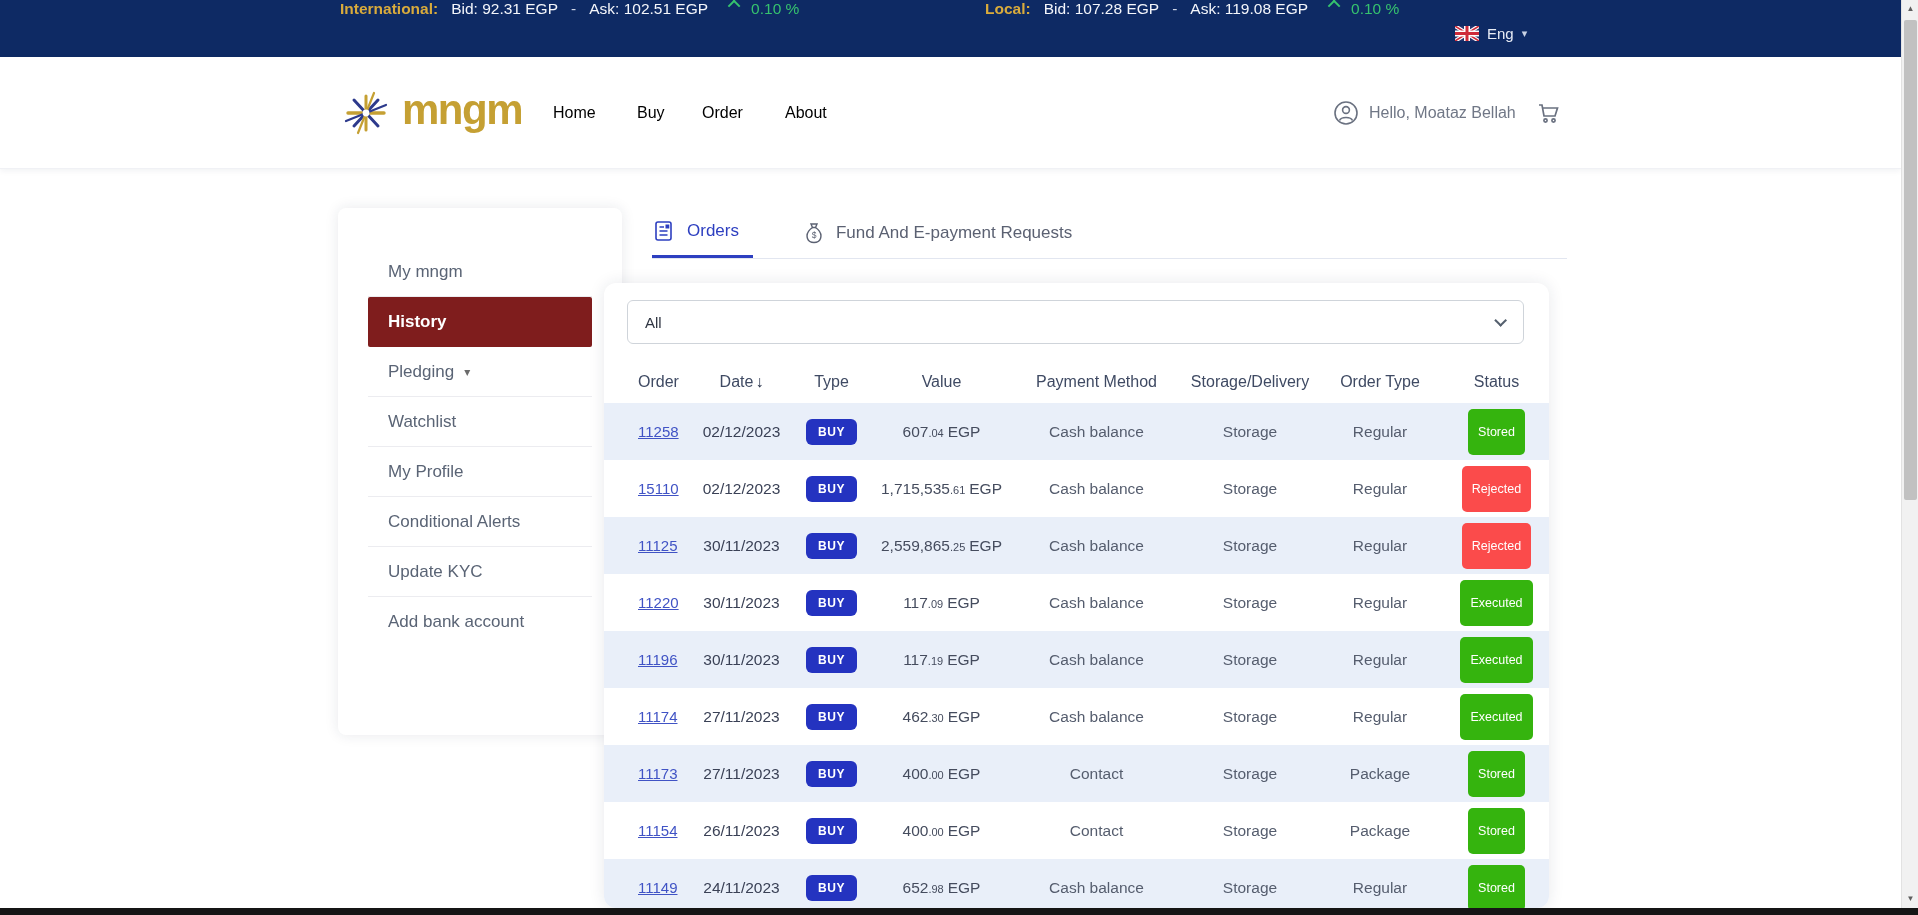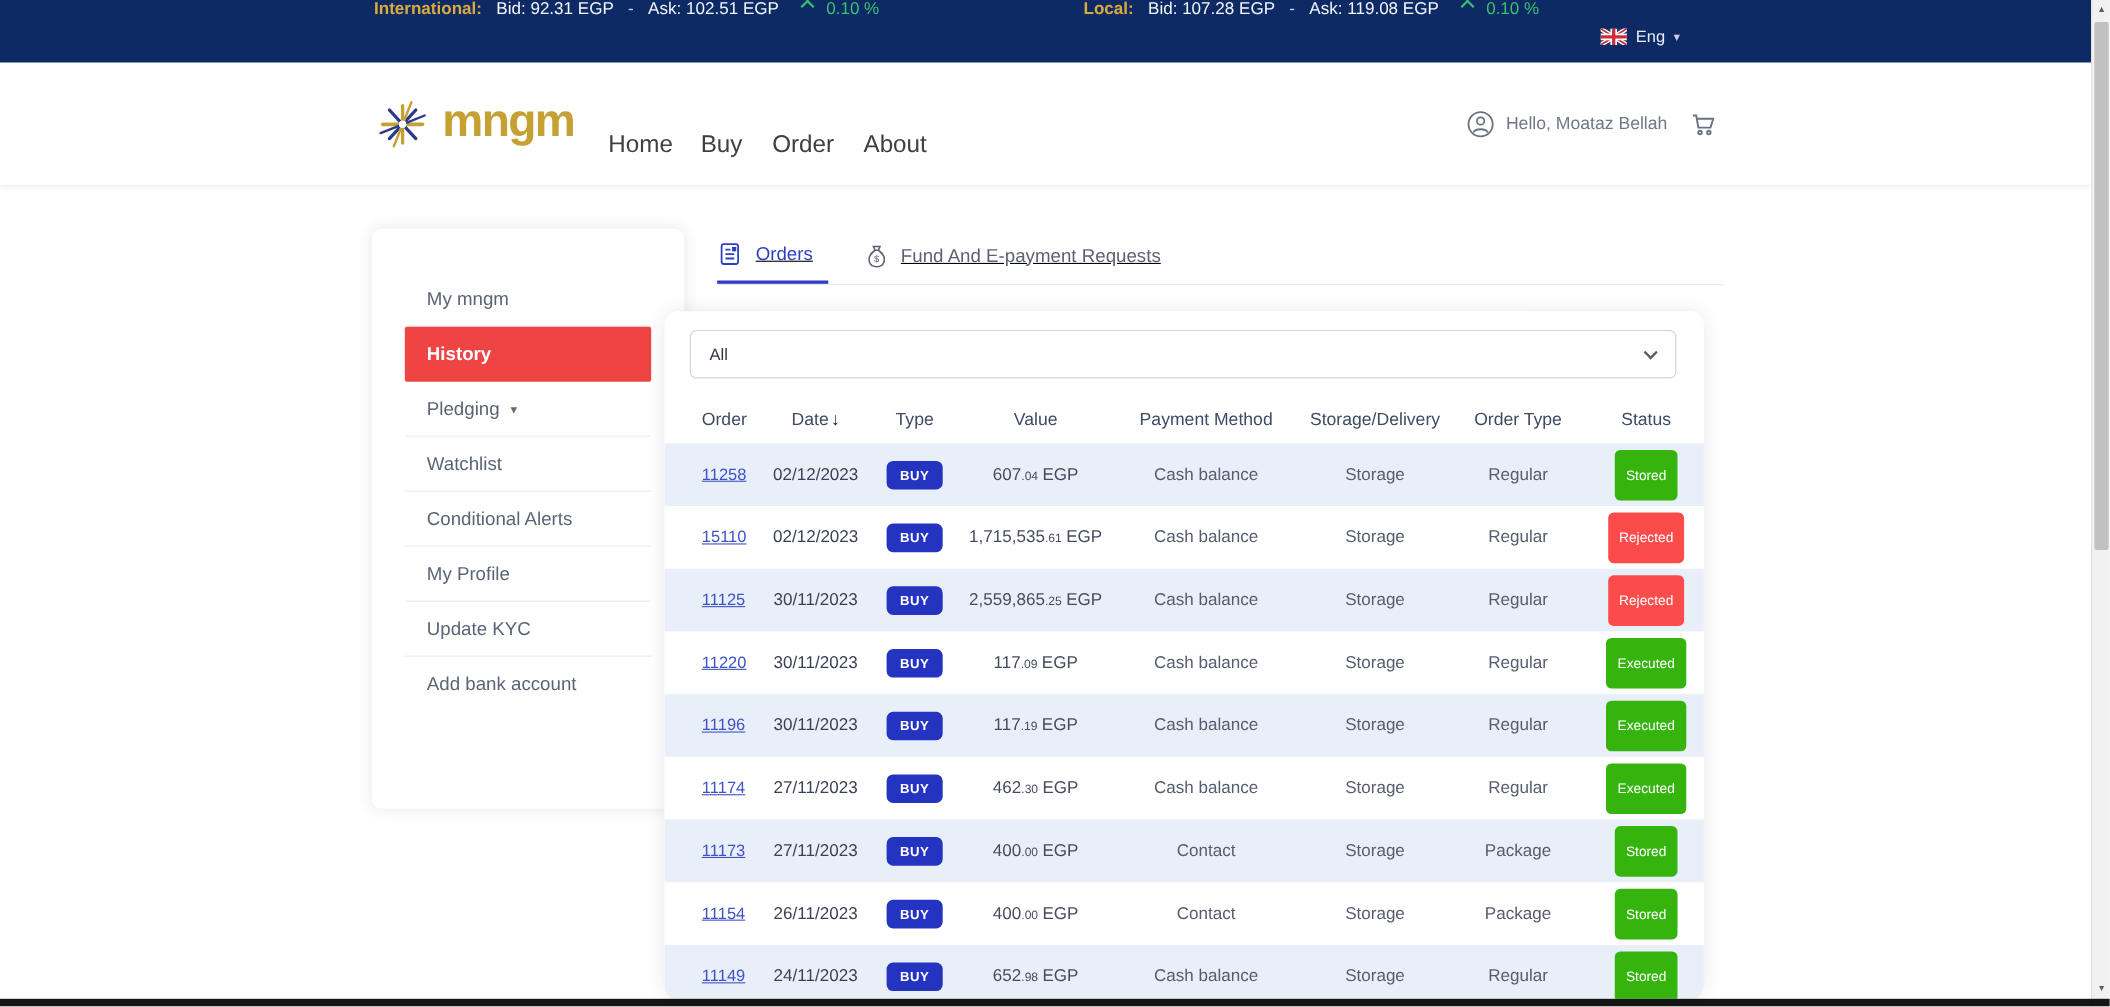--- a/index.html
+++ b/index.html
@@ -20,40 +20,40 @@
   .t-change { color:#36c26e; }
   .lang { position:absolute; left:1455px; top:0; height:66px; display:flex; align-items:center;
           gap:8px; color:#e8ecf5; font-size:15px; cursor:pointer; }
   .lang .caret { font-size:11px; color:#c9d2e4; }
 
   
   .header { position:absolute; left:0; top:57px; width:1901px; height:112px; background:#fff;
             box-shadow:0 2px 6px rgba(20,30,70,0.06); border-bottom:1px solid #f0f1f5; }
   .logo { position:absolute; left:338px; top:0; height:112px; display:flex; align-items:center; gap:8px; cursor:pointer; }
   .logo-text { color:#c5a033; font-size:42px; font-weight:700; letter-spacing:-1.5px; line-height:1; padding-bottom:6px; }
-  .nav-link { position:absolute; top:18px; height:112px; display:flex; align-items:center;
-              font-size:22px; color:#404040; text-decoration:none; cursor:pointer; }
+  .nav-link { position:absolute; top:0; height:112px; display:flex; align-items:center;
+              font-size:16px; color:#000000; text-decoration:none; cursor:pointer; }
   .nav-home  { left:553px; } .nav-buy { left:637px; } .nav-learn { left:702px; } .nav-about { left:785px; }
   .user-group { position:absolute; left:1333px; top:0; height:112px; display:flex; align-items:center; gap:10px; }
   .greeting { color:#707786; font-size:16px; }
   .cart-btn { position:absolute; left:1536px; top:0; height:112px; display:flex; align-items:center; cursor:pointer; }
 
   
   .sidebar-card { position:absolute; left:338px; top:208px; width:284px; height:527px; background:#fff;
                   border-radius:8px; box-shadow:0 0 14px rgba(25,35,70,0.10); padding-top:39px; }
   .side-item { margin:0 30px; width:224px; height:50px; display:flex; align-items:center;
                padding-left:20px; font-size:17px; color:#5a6475; border-bottom:1px solid #ececf0;
                cursor:pointer; }
   .side-item:last-child { border-bottom:none; }
-  .side-item.active { background:#ef4444; color:#fff; font-weight:700; border-bottom:none; border-radius:2px; }
+  .side-item.active { background:#7f1d1d; color:#fff; font-weight:700; border-bottom:none; border-radius:2px; }
   .side-caret { font-size:12px; color:#6b6b6b; margin-left:10px; }
 
   
   .tabs { position:absolute; left:652px; top:213px; width:915px; height:46px;
-          border-bottom:1px solid #e2e6f0; display:flex; gap:33px;text-decoration:underline; }
+          border-bottom:1px solid #e2e6f0; display:flex; gap:50px; }
   .tab { display:flex; align-items:center; gap:13px; font-size:17px; color:#5b6172;
          padding:6px 14px 12px 2px; cursor:pointer; }
   .tab.active { color:#2d3fc0; border-bottom:3px solid #2d3fc0; }
 
   
   .table-card { position:absolute; left:604px; top:283px; width:945px; height:625px; background:#fff;
                 border-radius:12px; box-shadow:0 0 16px rgba(25,35,70,0.10); overflow:hidden; }
   .filter-select { position:absolute; left:23px; top:17px; width:897px; height:44px;
                    border:1px solid #cfd4da; border-radius:6px; display:flex; align-items:center;
                    padding:0 20px 0 17px; font-size:15px; color:#2f3542; cursor:pointer; background:#fff; }
@@ -188,24 +188,24 @@
         <span>History</span>
       </div>
     <div class="side-item">
         <span>Pledging</span>
         <span class="side-caret">▾</span>
       </div>
     <div class="side-item">
         <span>Watchlist</span>
       </div>
     <div class="side-item">
+        <span>My Profile</span>
+      </div>
+    <div class="side-item">
         <span>Conditional Alerts</span>
-      </div>
-    <div class="side-item">
-        <span>My Profile</span>
       </div>
     <div class="side-item">
         <span>Update KYC</span>
       </div>
     <div class="side-item">
         <span>Add bank account</span>
       </div>
   </div>
 
   <div class="tabs">

